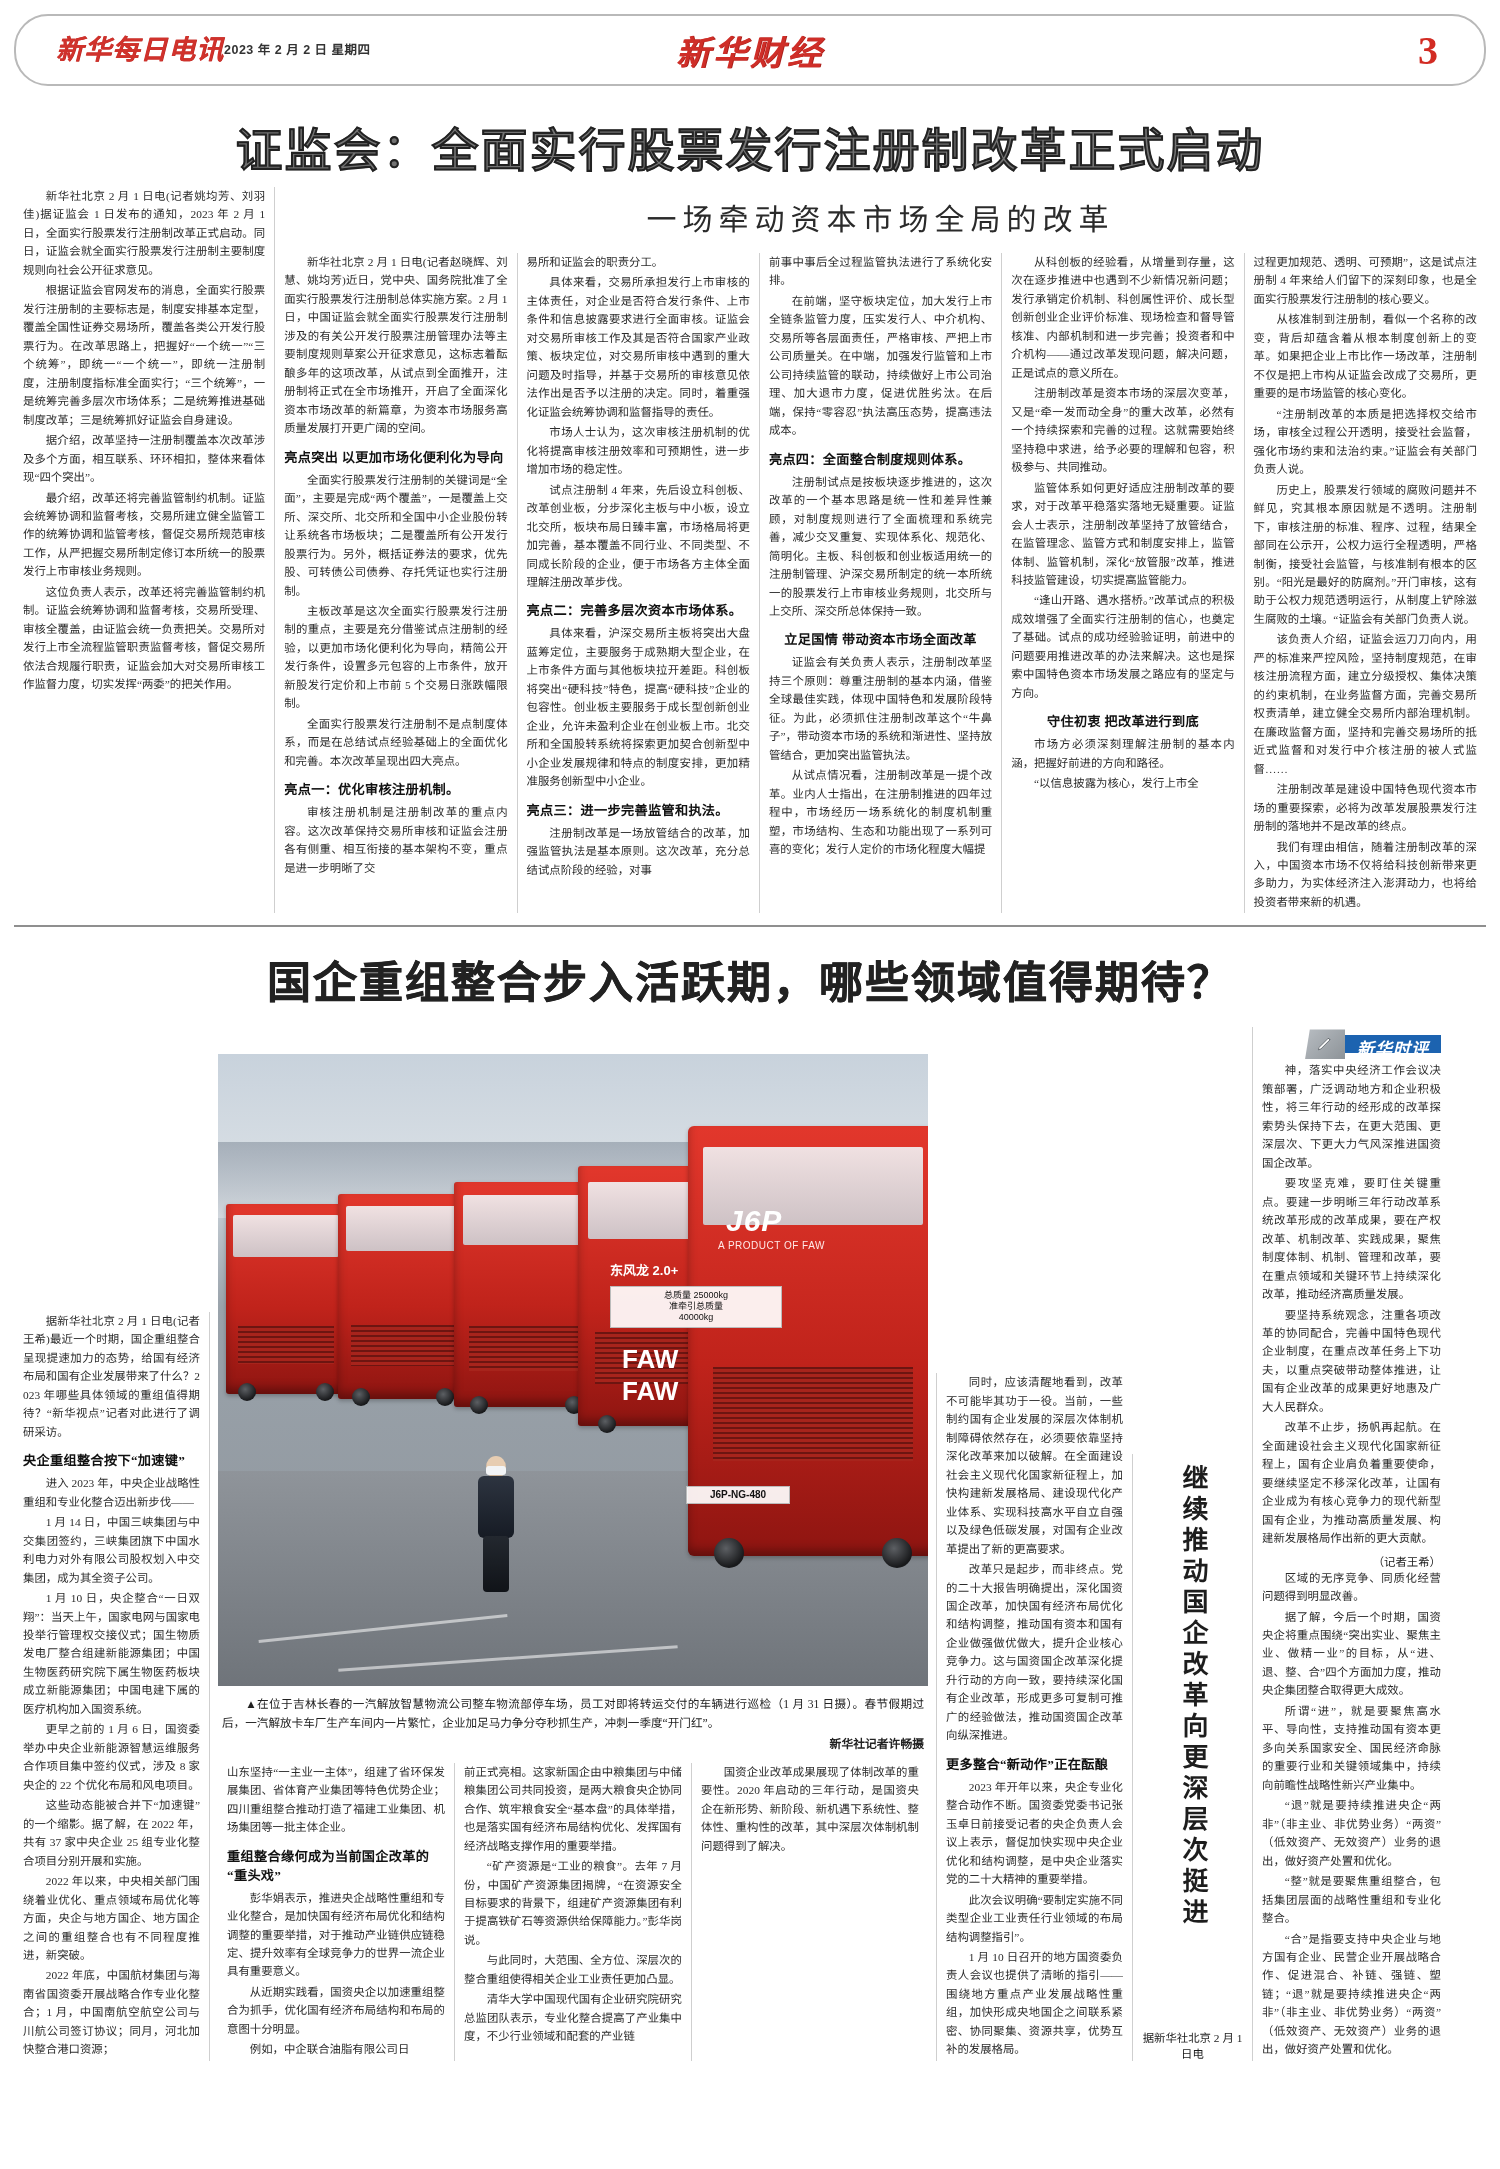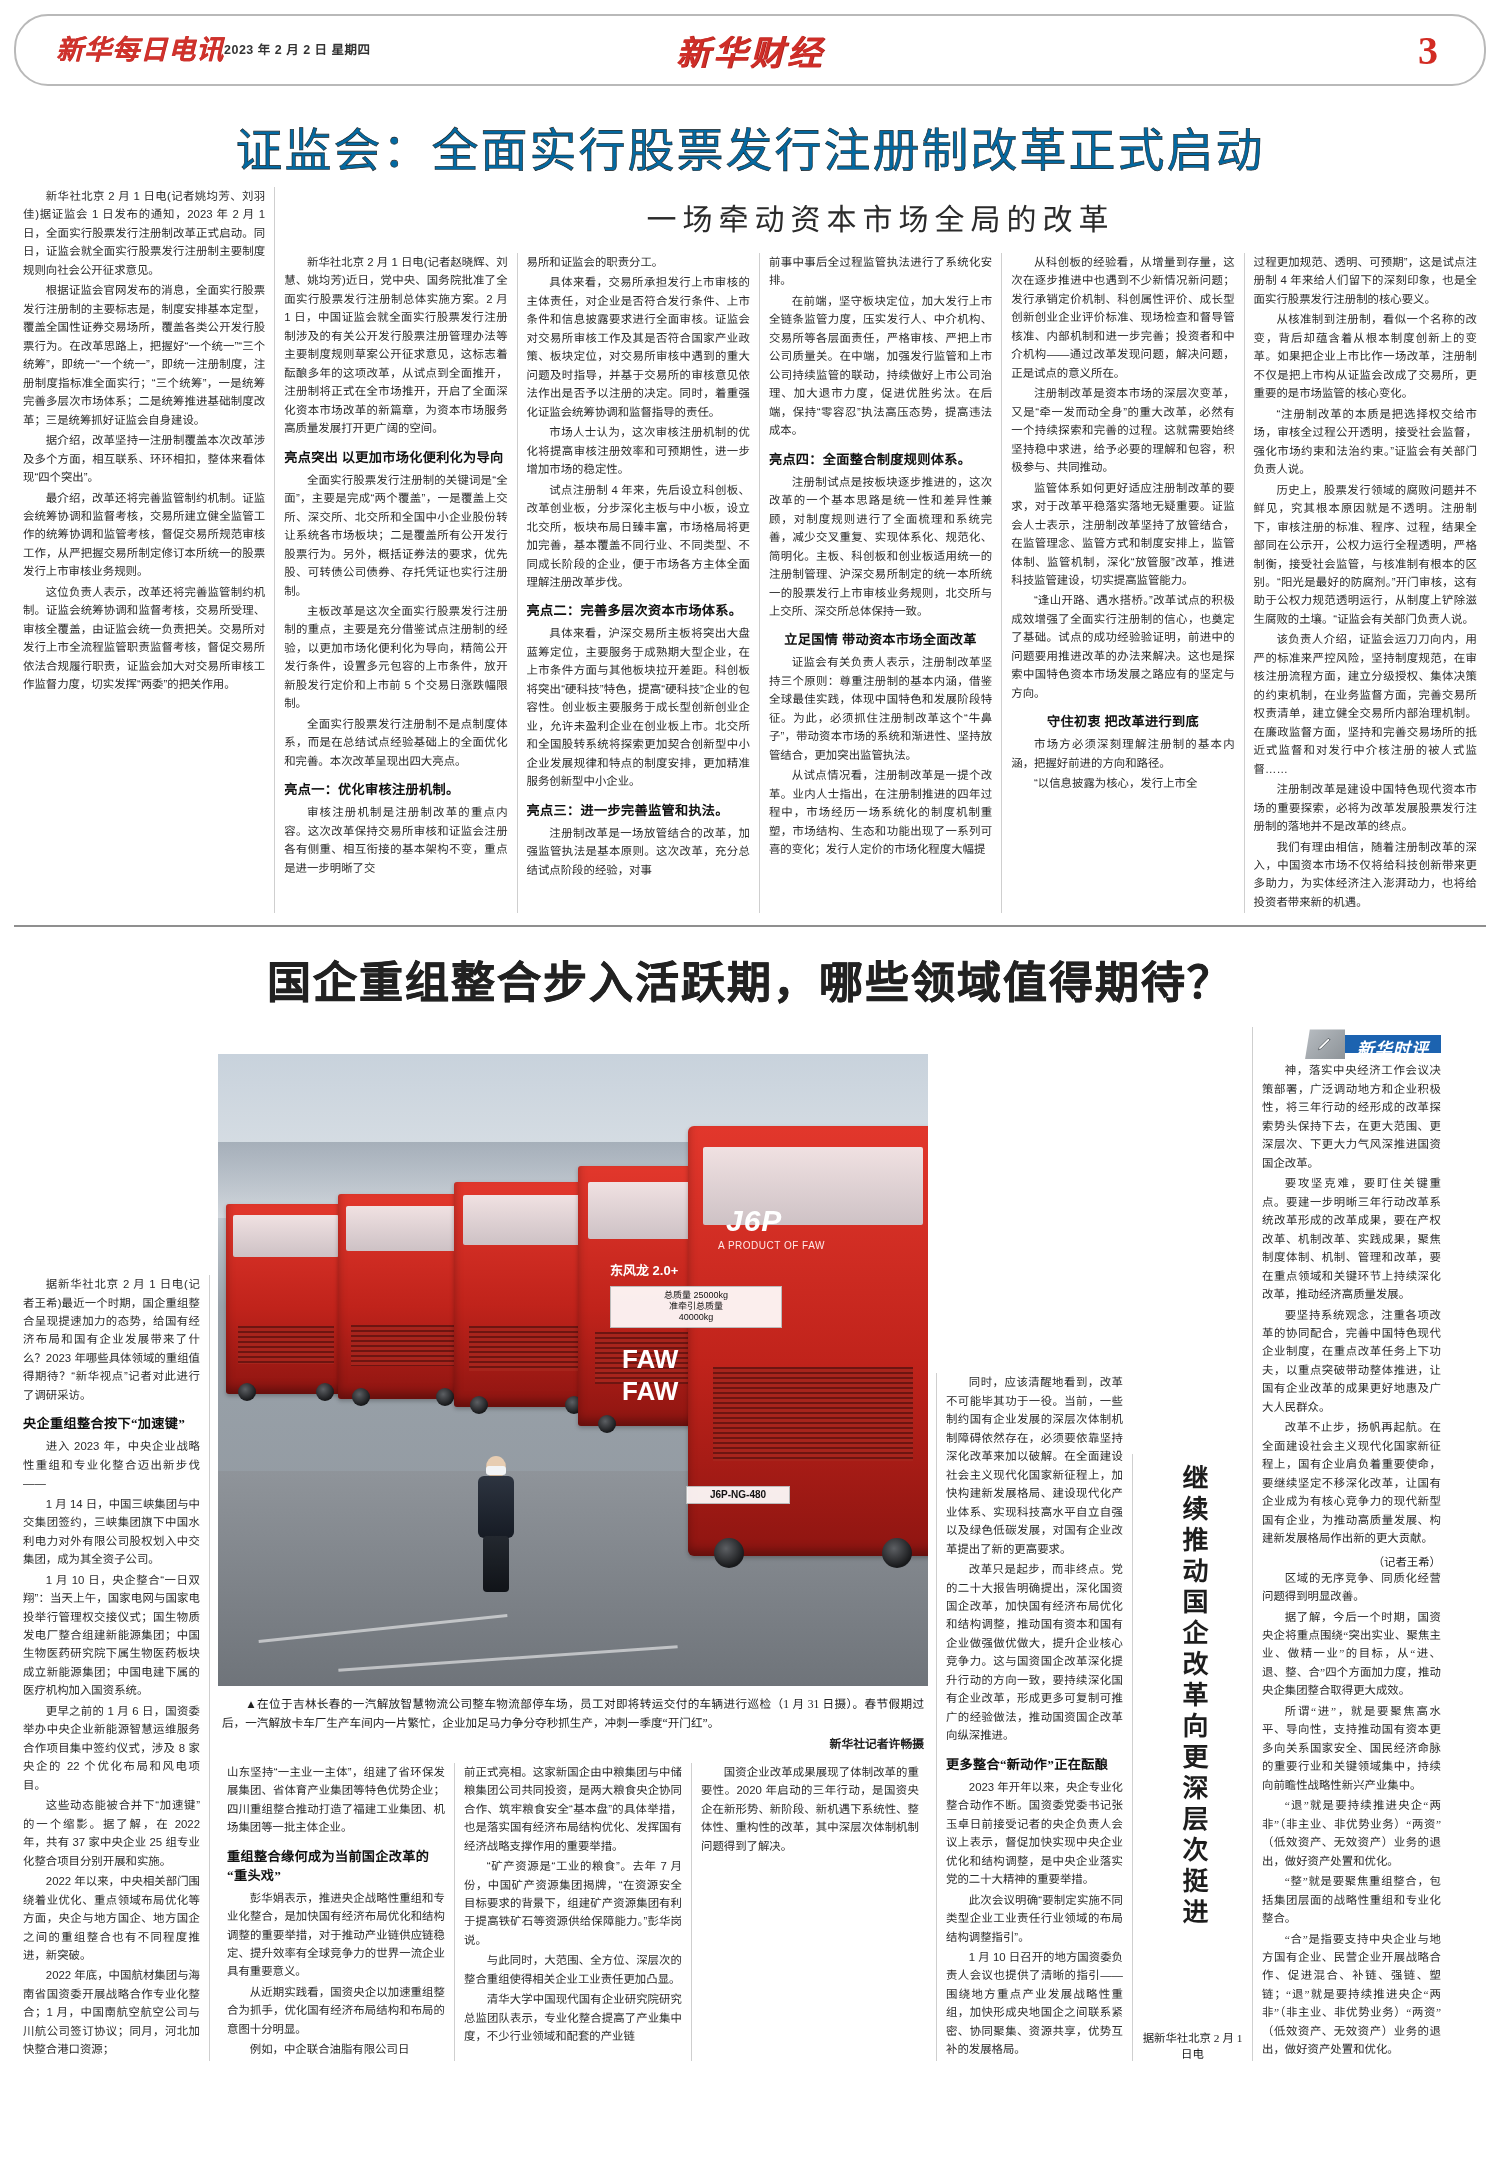--- a/index.html
+++ b/index.html
@@ -53,23 +53,23 @@
     position:absolute;right:46px;top:50%;transform:translateY(-50%);
     font-size:40px;font-weight:bold;color:#d22b23;
     font-family:"Liberation Serif",serif;
   }
 
   
   .a1{margin:0 14px;}
   .a1-head{
     text-align:center;
     font-size:47px;
-    font-weight:normal;
+    font-weight:bold;
     letter-spacing:2px;
-    color:#0369a1;
+    color:#737373;
     padding:26px 0 6px 0;
     font-family:"Liberation Serif","DejaVu Serif",serif;
     -webkit-text-stroke:0.6px #222;
   }
   .a1-sub{
     text-align:center;
     font-size:30px;
     letter-spacing:6px;
     color:#2a2a2a;
     padding:8px 0 14px 0;
@@ -89,21 +89,21 @@
   .col:last-child{border-right:none;}
   .ptext{
     font-size:11.4px;
     line-height:1.62;
     text-align:justify;
     text-justify:inter-character;
     text-indent:2em;
     margin:0 0 2px 0;
     color:#2b2b2b;
     word-break:break-all;
-    font-family:Liberation Sans, sans-serif;
+    font-family:Liberation Serif, serif;
   }
   .ptext.noind{text-indent:0;}
   .subhead{
     font-size:13.2px;
     font-weight:bold;
     margin:9px 0 5px 0;
     color:#111;
     text-indent:0;
     letter-spacing:0.3px;
     font-family:"Liberation Serif",serif;

